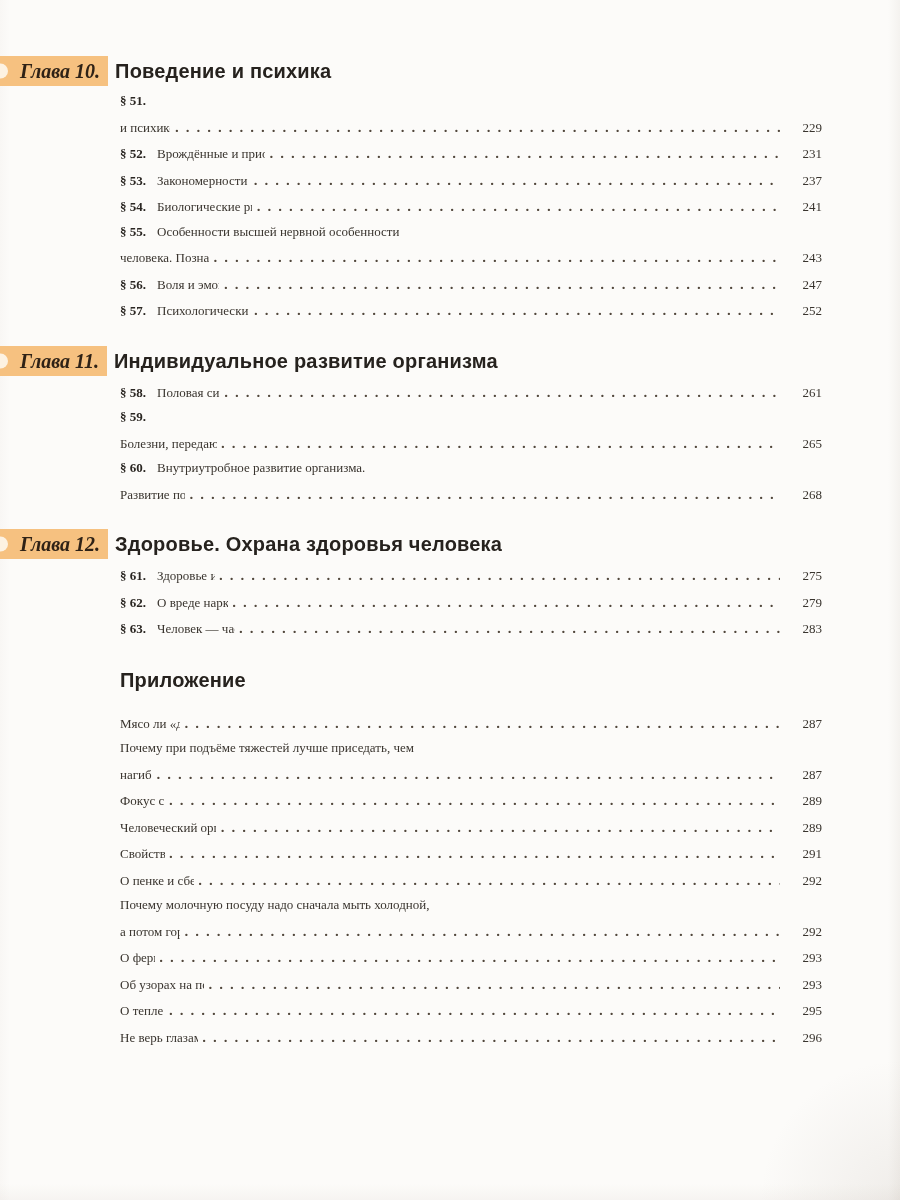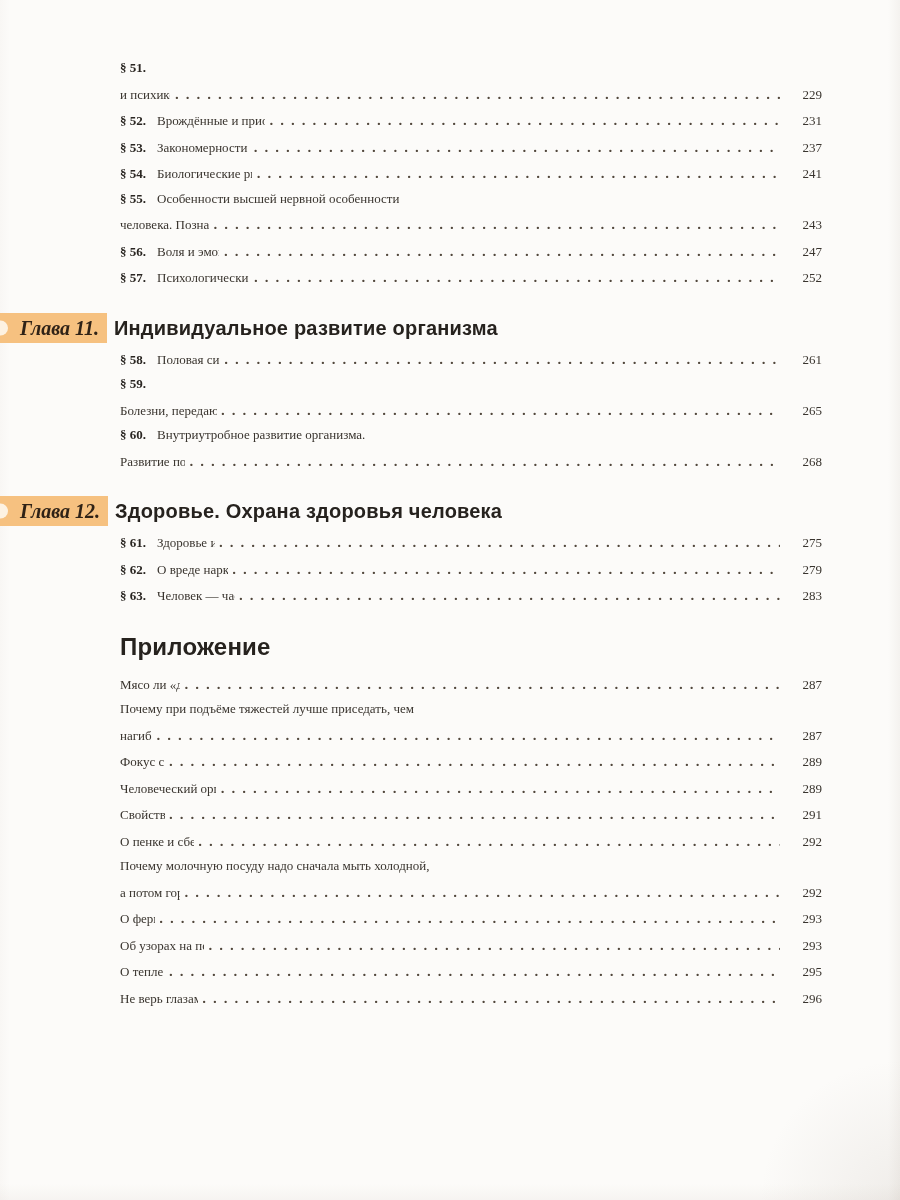--- a/index.html
+++ b/index.html
@@ -67,31 +67,35 @@
   .leader { flex: 1 1 auto; overflow: hidden; min-width: 10px; margin: 0 2px 0 4px; }
   .leader::after {
     content: "........................................................................................................................";
     letter-spacing: 6px; color: var(--dots); font-size: 19px;
   }
   .pagenum { flex: 0 0 auto; min-width: 40px; text-align: right; color: var(--ink); }
 
   .appendix-section { margin-left: 120px; margin-top: 26px; }
   .appendix-head {
     font-family: "Liberation Sans", sans-serif;
-    font-weight: bold; font-size: 24px; line-height: 24px;
-    margin-bottom: 12px; color: #26221e; letter-spacing: .2px;
+    font-weight: bold; font-size: 20px; line-height: 24px;
+    margin-bottom: 18px; color: #26221e; letter-spacing: .2px;
   }
   .appendix-entries { margin-left: 0; width: 702px; }
 </style>
 </head>
 <body>
 
 <div class="page">
   <main class="toc" id="toc-root">
       <section class="chapter-section">
+        <div class="chapter-head">
+          <span class="chapter-label">Глава 10.</span>
+          <span class="chapter-title">Поведение и психика</span>
+        </div>
         <div class="entries">
           <div class="toc-entry">
             <div class="toc-line">
               <span class="prefix">§ 51.</span>
             </div>
             <div class="toc-line">
               <span class="line-text">и психике человека</span>
               <span class="leader"></span>
               <span class="pagenum">229</span>
             </div>

